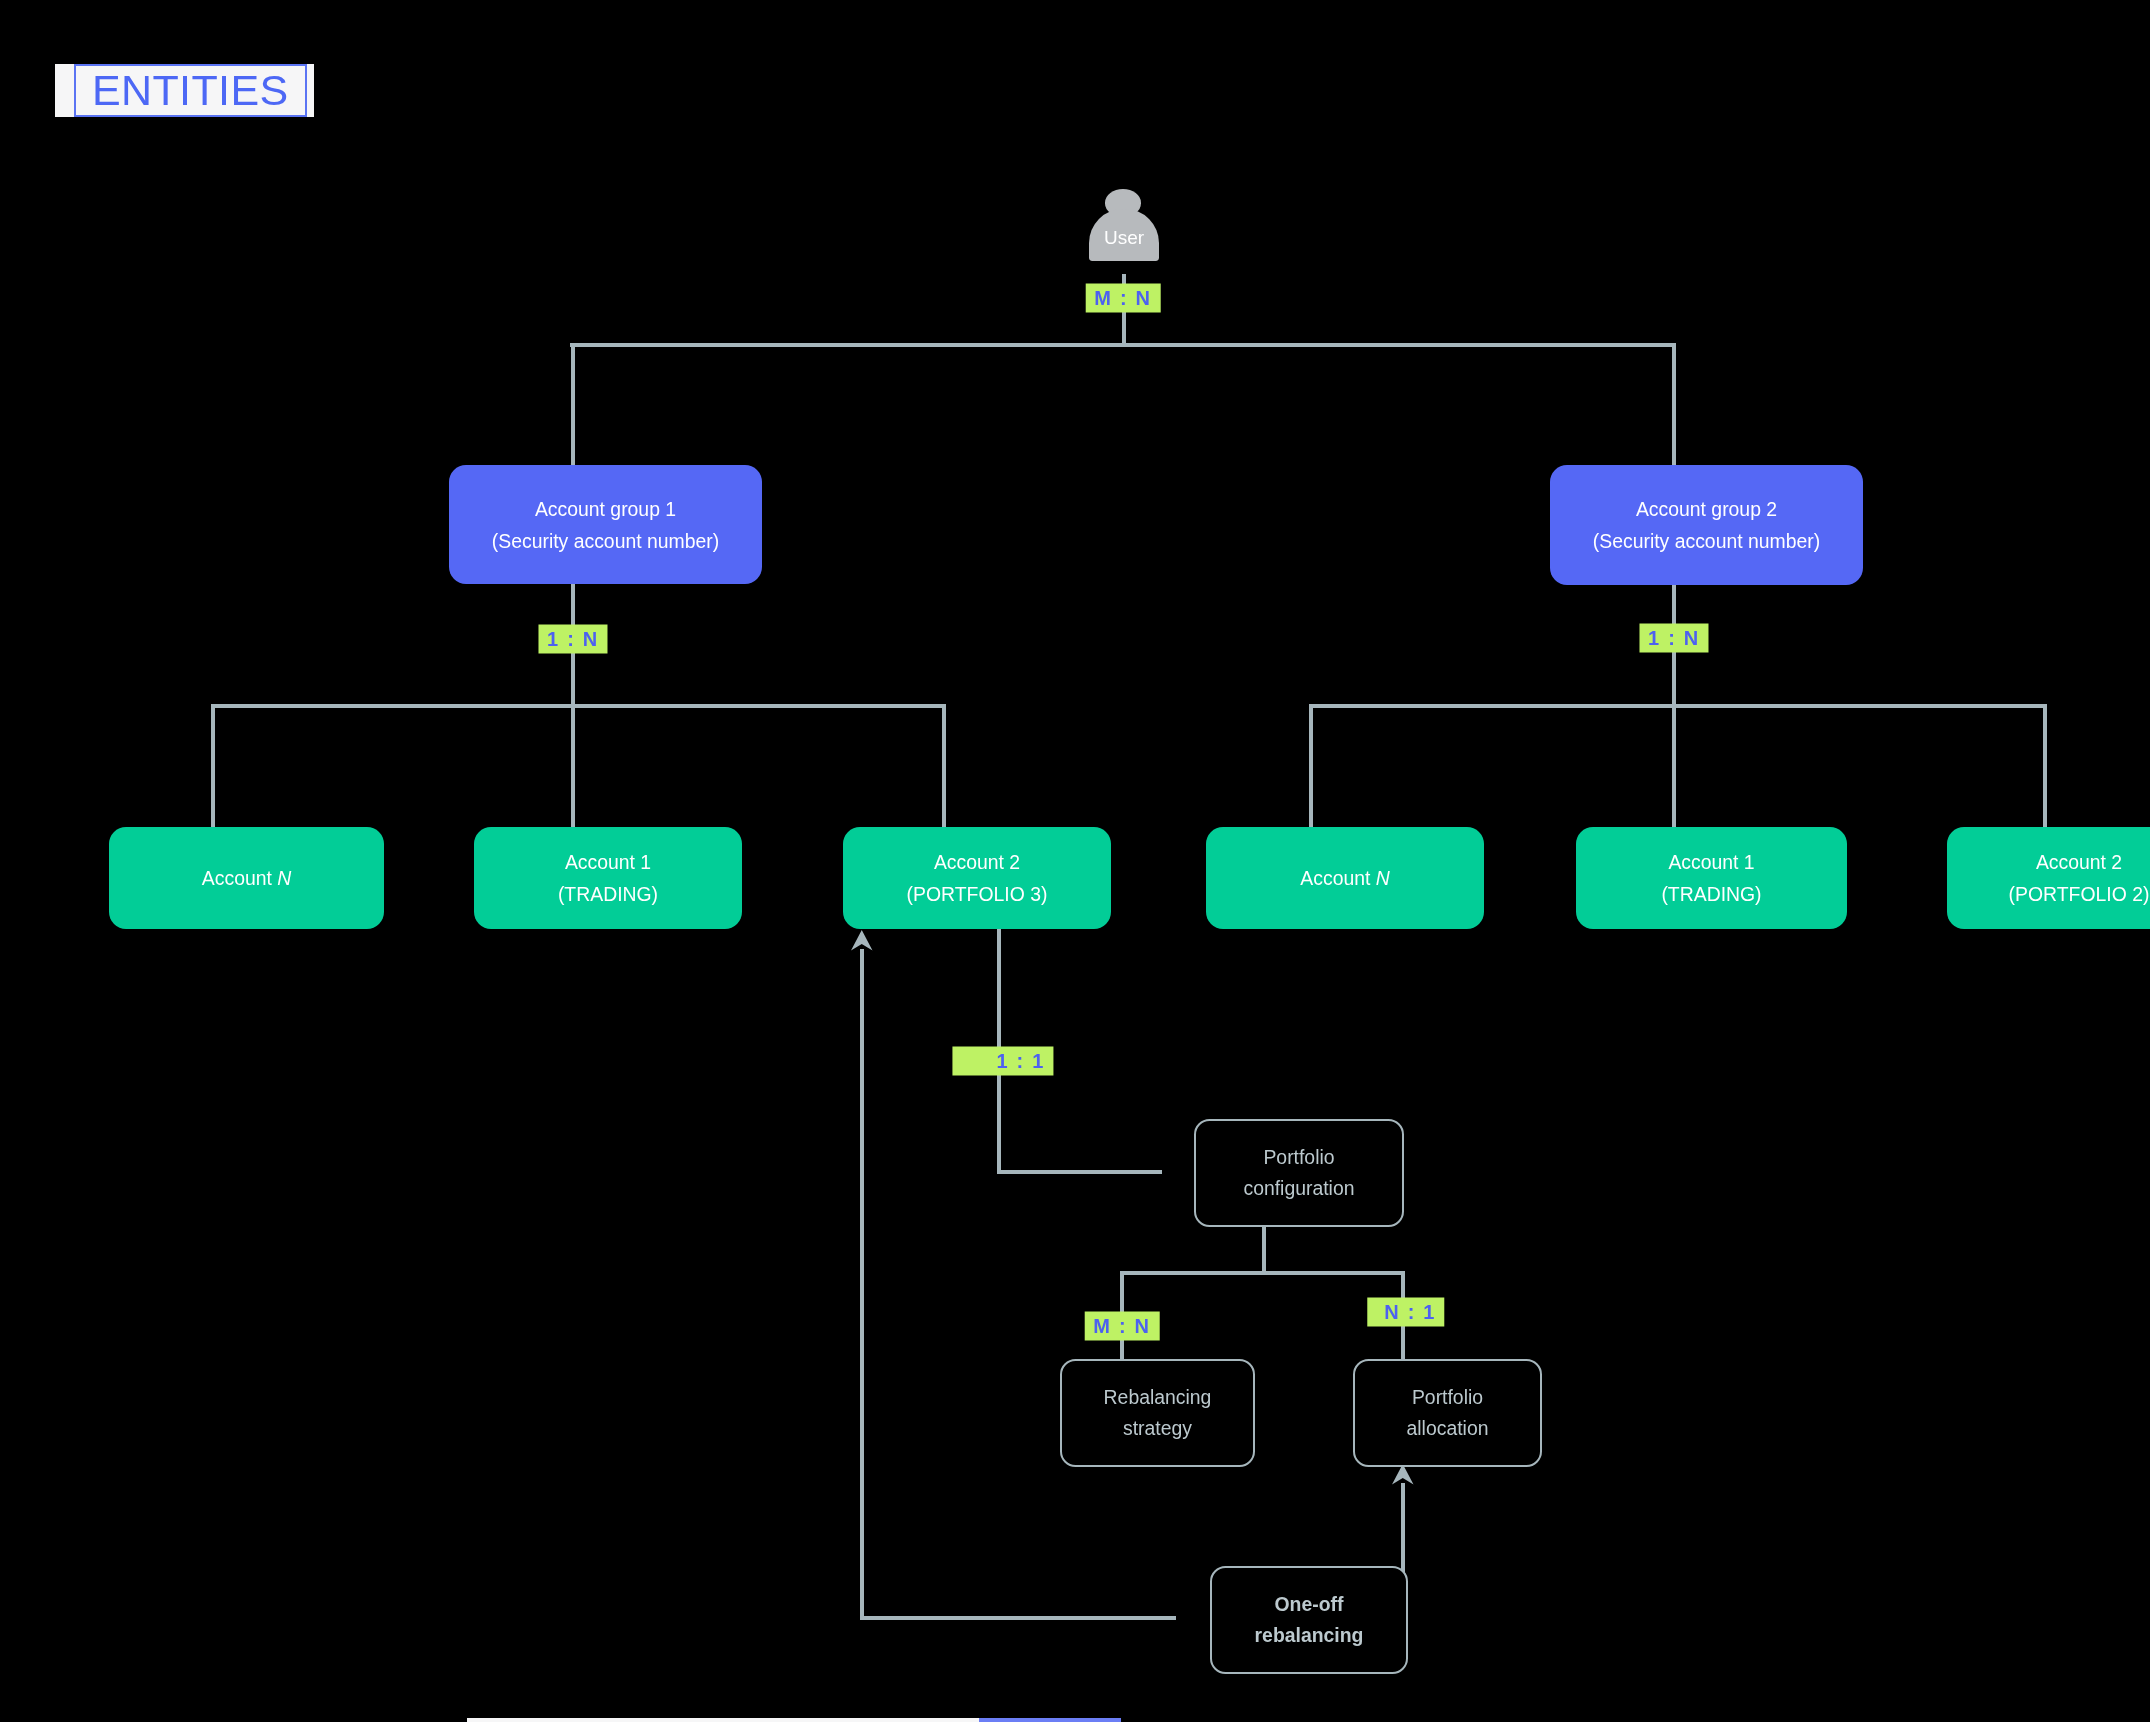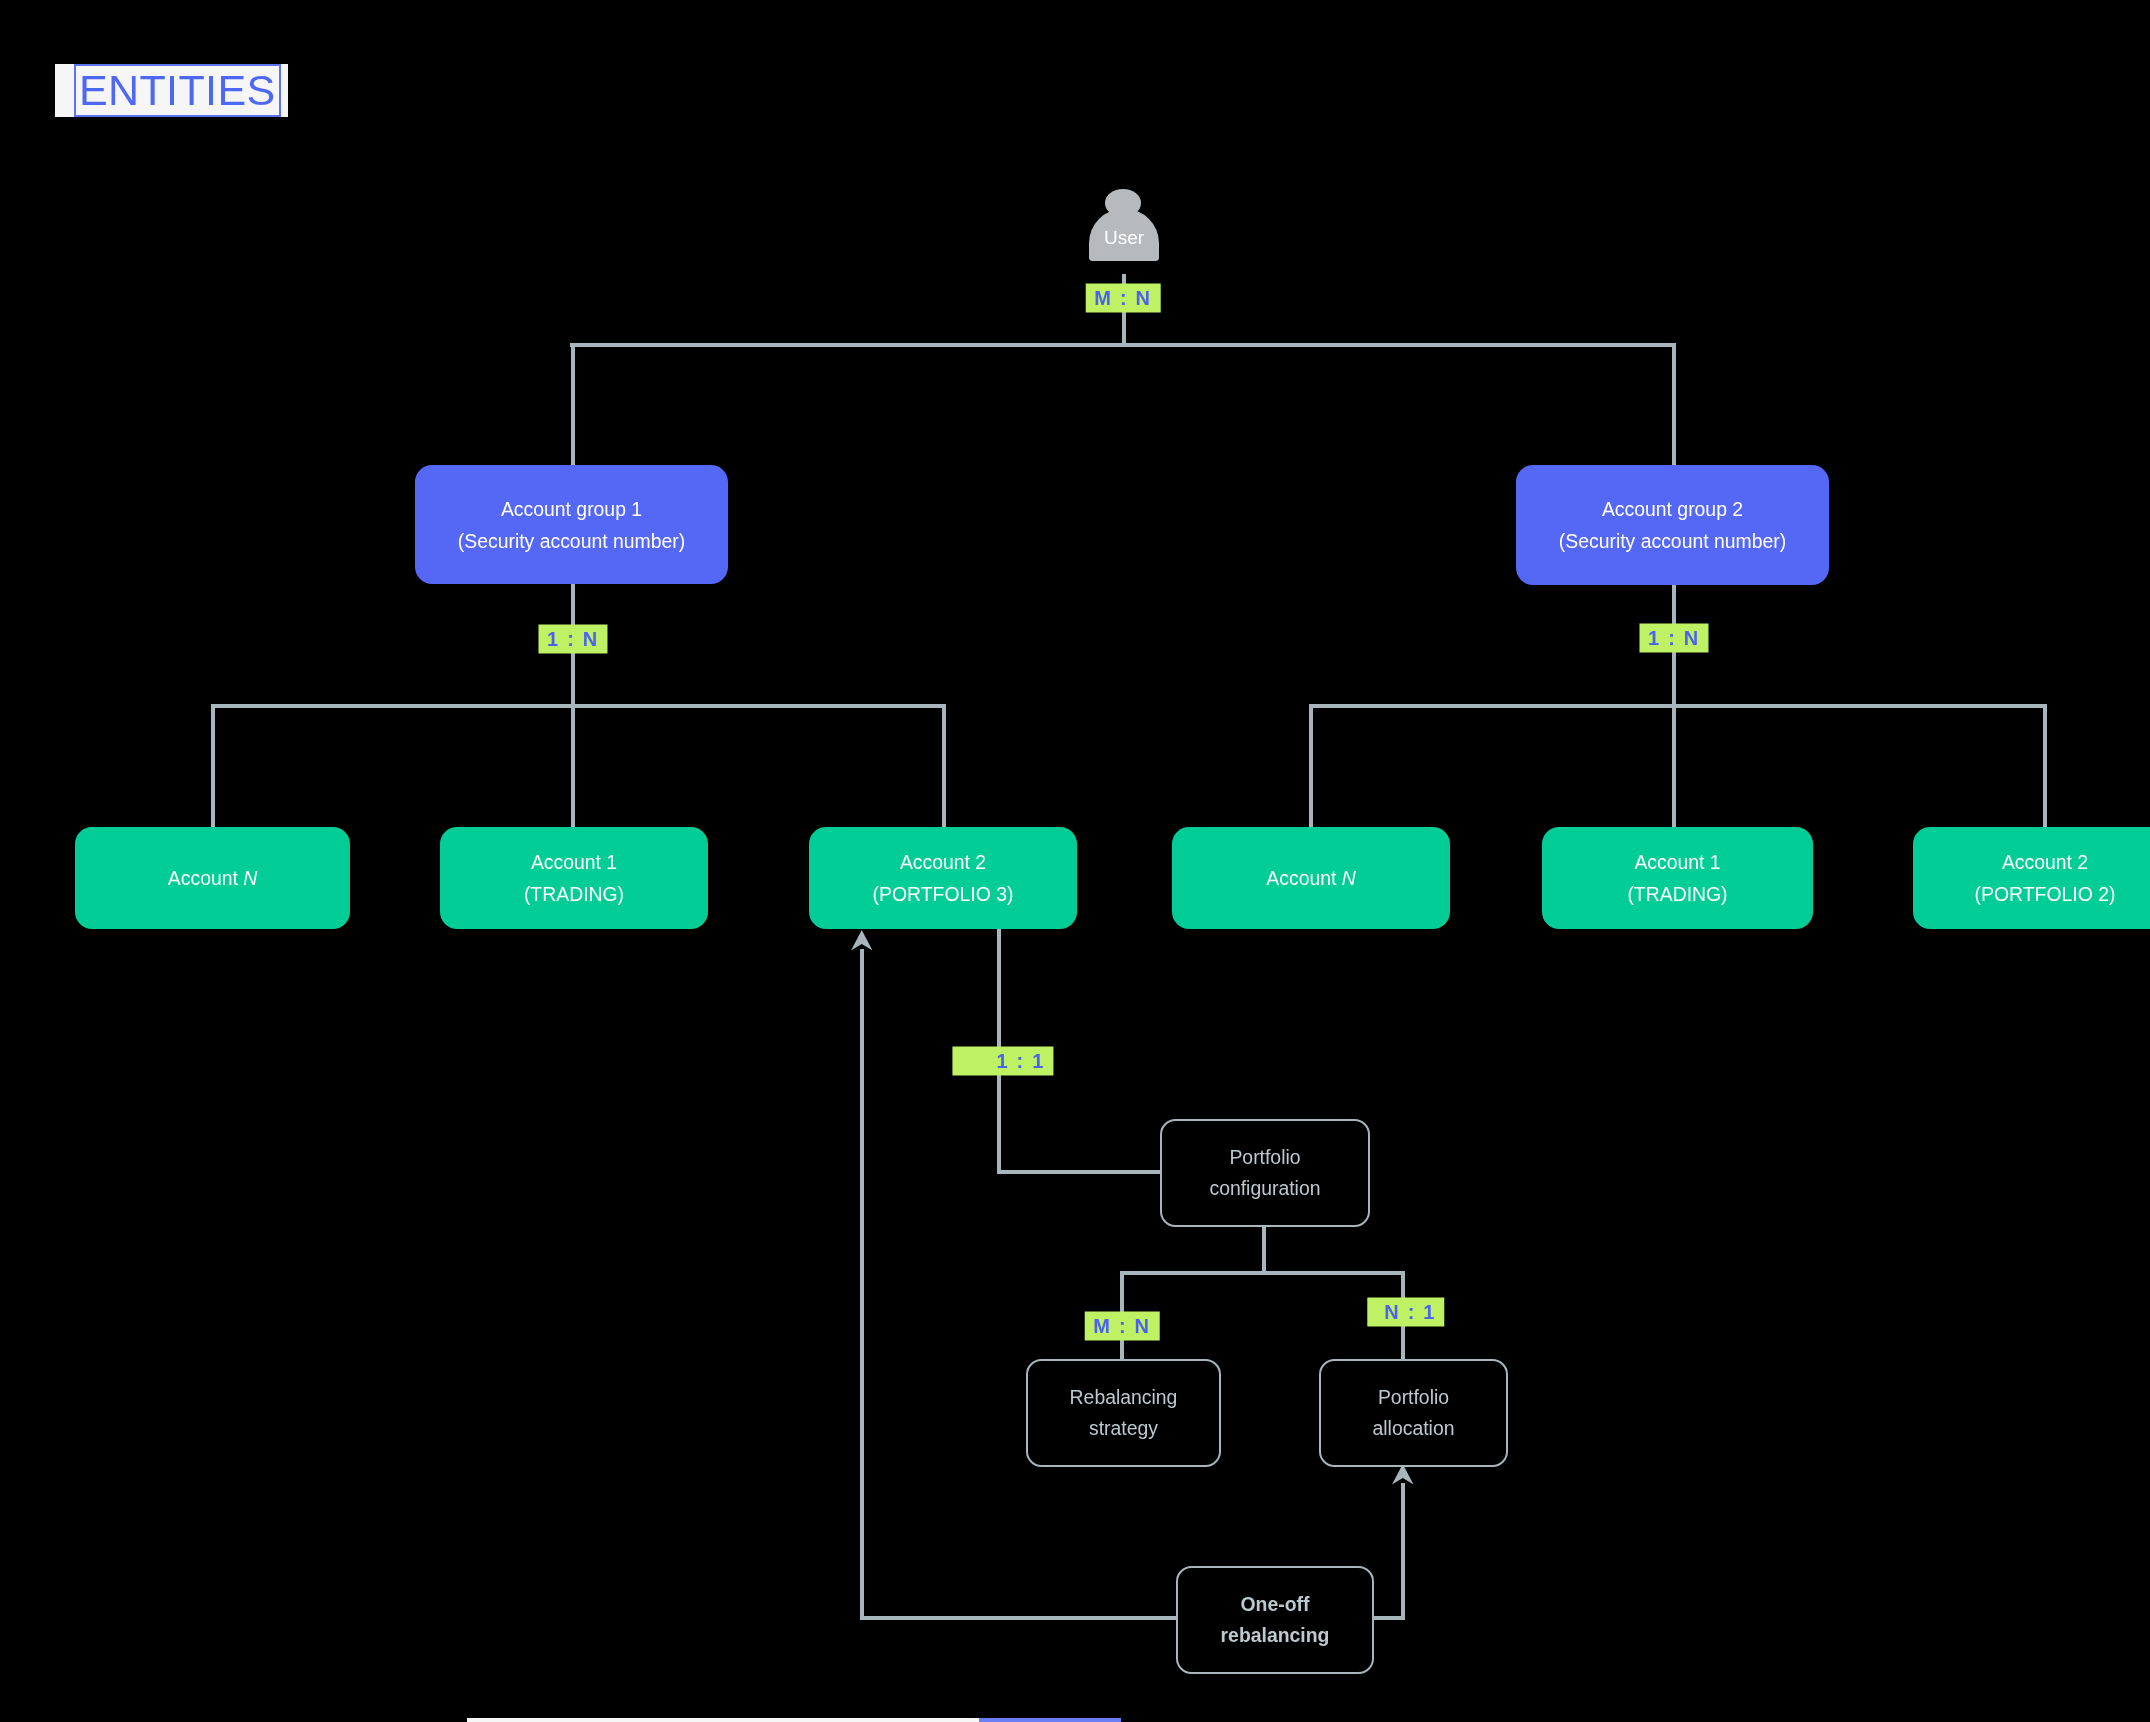--- a/index.html
+++ b/index.html
@@ -8,36 +8,36 @@
   
   .h,.v{position:absolute;background:#a6b6bc;}
   .h{height:3.9px;}
   .v{width:3.9px;}
   
   .arrow-up{position:absolute;width:21.5px;height:20.6px;background:#a6b6bc;
             clip-path:polygon(50% 0%,100% 100%,50% 68%,0% 100%);}
   
   .node{position:absolute;border-radius:17px;display:flex;flex-direction:column;
         justify-content:center;align-items:center;text-align:center;
-        color:#ffffff;font-size:19.4px;}
+        color:#ffffff;font-size:19.4px;margin-left:34px;}
   .node .nline{line-height:32px;white-space:nowrap;}
   .green{background:#02cd97;}
   .purple{background:#5568f5;}
   .outline{background:#000;border:2.2px solid #a6b6bc;border-radius:15.5px;color:#bcc9ce;}
   .outline .nline{line-height:31px;}
   .nit{font-style:italic;margin-left:0.27em;}
   
   .elabel{position:absolute;transform:translate(-50%,-50%);background:#bef264;
           color:#4d61f0;font-weight:bold;font-size:20px;letter-spacing:1.7px;
           padding:3px 8.6px;white-space:nowrap;text-align:right;}
   
   .title{position:absolute;left:55px;top:64px;height:53px;display:inline-flex;
          align-items:center;background:#f6f6f7;padding:0 7.7px;font-size:43px;
          color:#0a0a0a;white-space:nowrap;letter-spacing:0.4px;}
-  .title-hl{color:#4d68f5;margin-left:11.2px;border:2.2px solid #5b74f3;padding:0 3px;}
+  .title-hl{color:#4d68f5;margin-left:11.2px;border:2.2px solid #5b74f3;padding:0 16px;}
   
   .actor-head{position:absolute;left:1105px;top:189px;width:36px;height:27.5px;
               border-radius:50%;background:#b7babd;}
   .actor-body{position:absolute;left:1089px;top:209px;width:70px;height:52px;
               background:#b7babd;border-radius:34px 34px 3.4px 3.4px;
               display:flex;justify-content:center;align-items:center;}
   .actor-body .alabel{color:#fff;font-size:19px;margin-top:6px;}
   
   .sliver{position:absolute;height:4.7px;top:1718px;}
   .sliver.white{background:#f6f6f7;}

